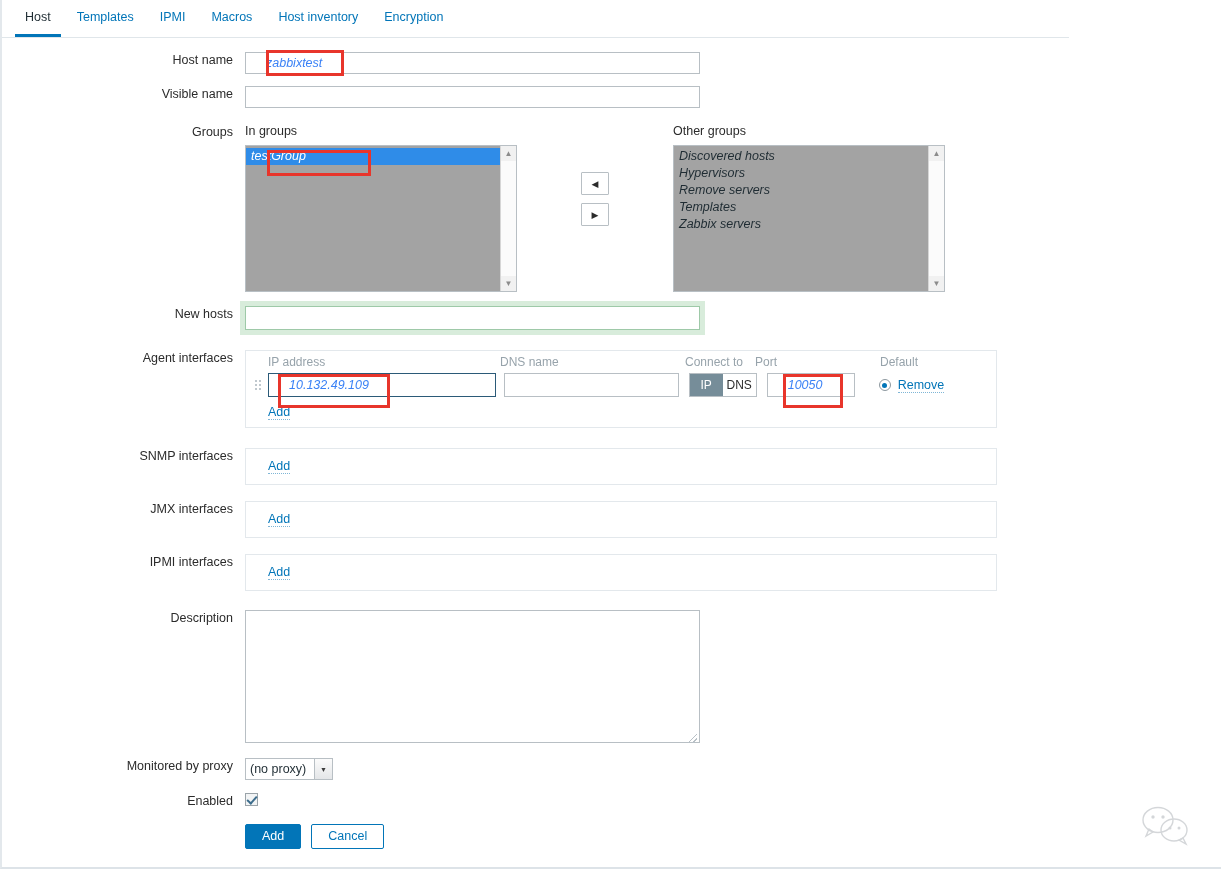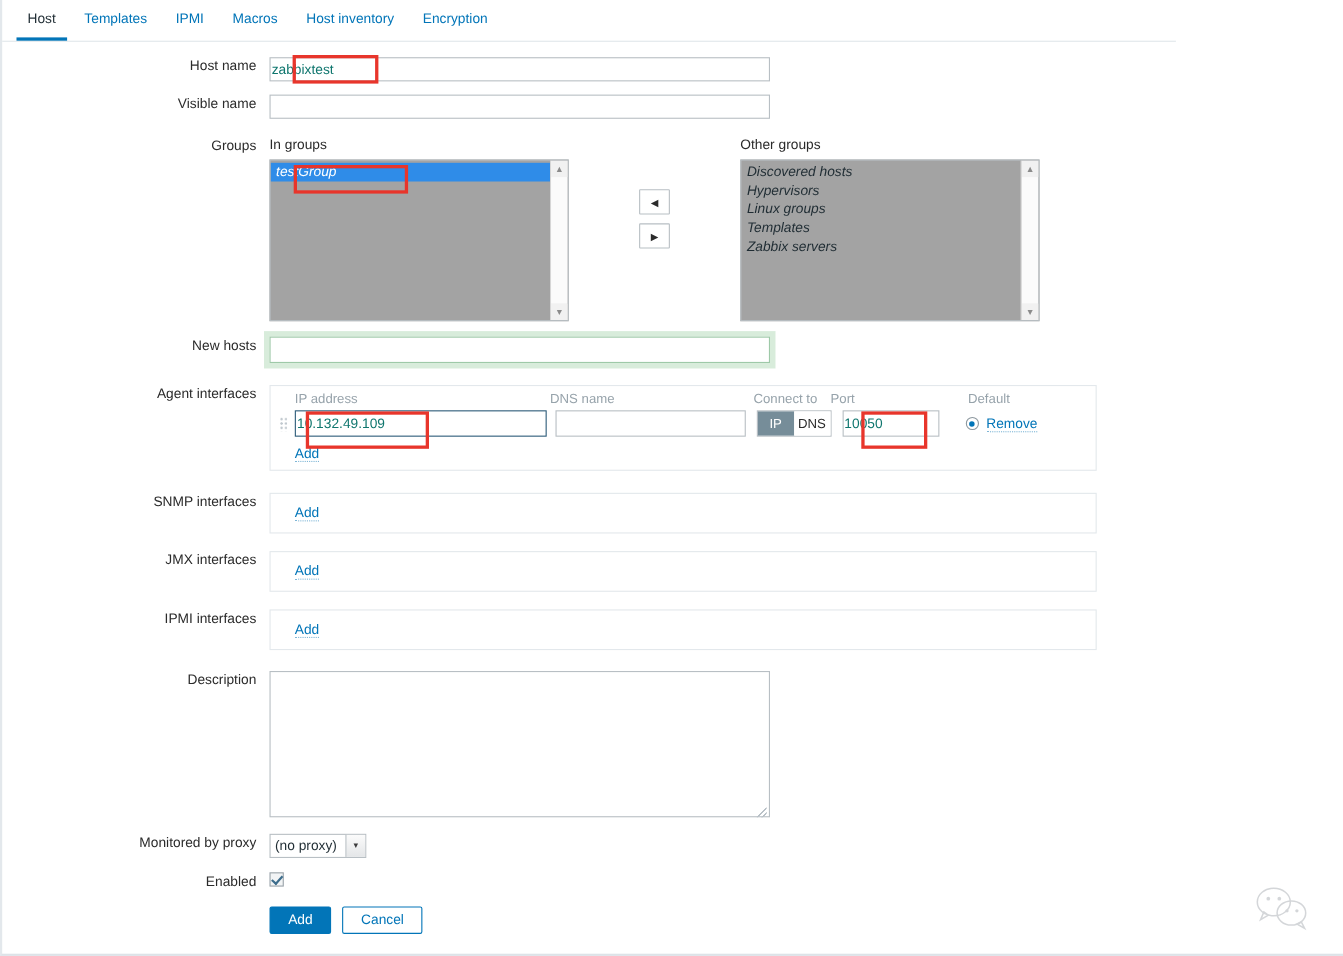--- a/index.html
+++ b/index.html
@@ -75,24 +75,25 @@
     flex: none;
   }
 
   
   .tinput {
     border: 1px solid #b8bfc4;
     background: #fff;
     height: 22px;
     font-family: "Liberation Sans", sans-serif;
     font-size: 12.5px;
-    color: #0f766e;
-    padding: 0 1px;
+    color: #3b82f6;
+    padding: 0 20px;
     line-height: 20px;
     outline: none;
+    font-style: italic;
   }
 
   
   #r-hostname { left: 0; top: 14px; }
   #r-visiblename { left: 0; top: 48px; }
   .wide-input { width: 455px; }
 
   
   .redbox {
     position: absolute;
@@ -476,21 +477,21 @@
         <div class="tbtn">◀</div>
         <div class="tbtn">▶</div>
       </div>
 
       <div>
         <div class="col-hd">Other groups</div>
         <div class="listbox">
           <div class="items">
             <div class="opt">Discovered hosts</div>
             <div class="opt">Hypervisors</div>
-            <div class="opt">Linux groups</div>
+            <div class="opt">Remove servers</div>
             <div class="opt">Templates</div>
             <div class="opt">Zabbix servers</div>
           </div>
           <div class="vscroll">
             <div class="arrow">▲</div>
             <div class="track"></div>
             <div class="arrow">▼</div>
           </div>
         </div>
       </div>

